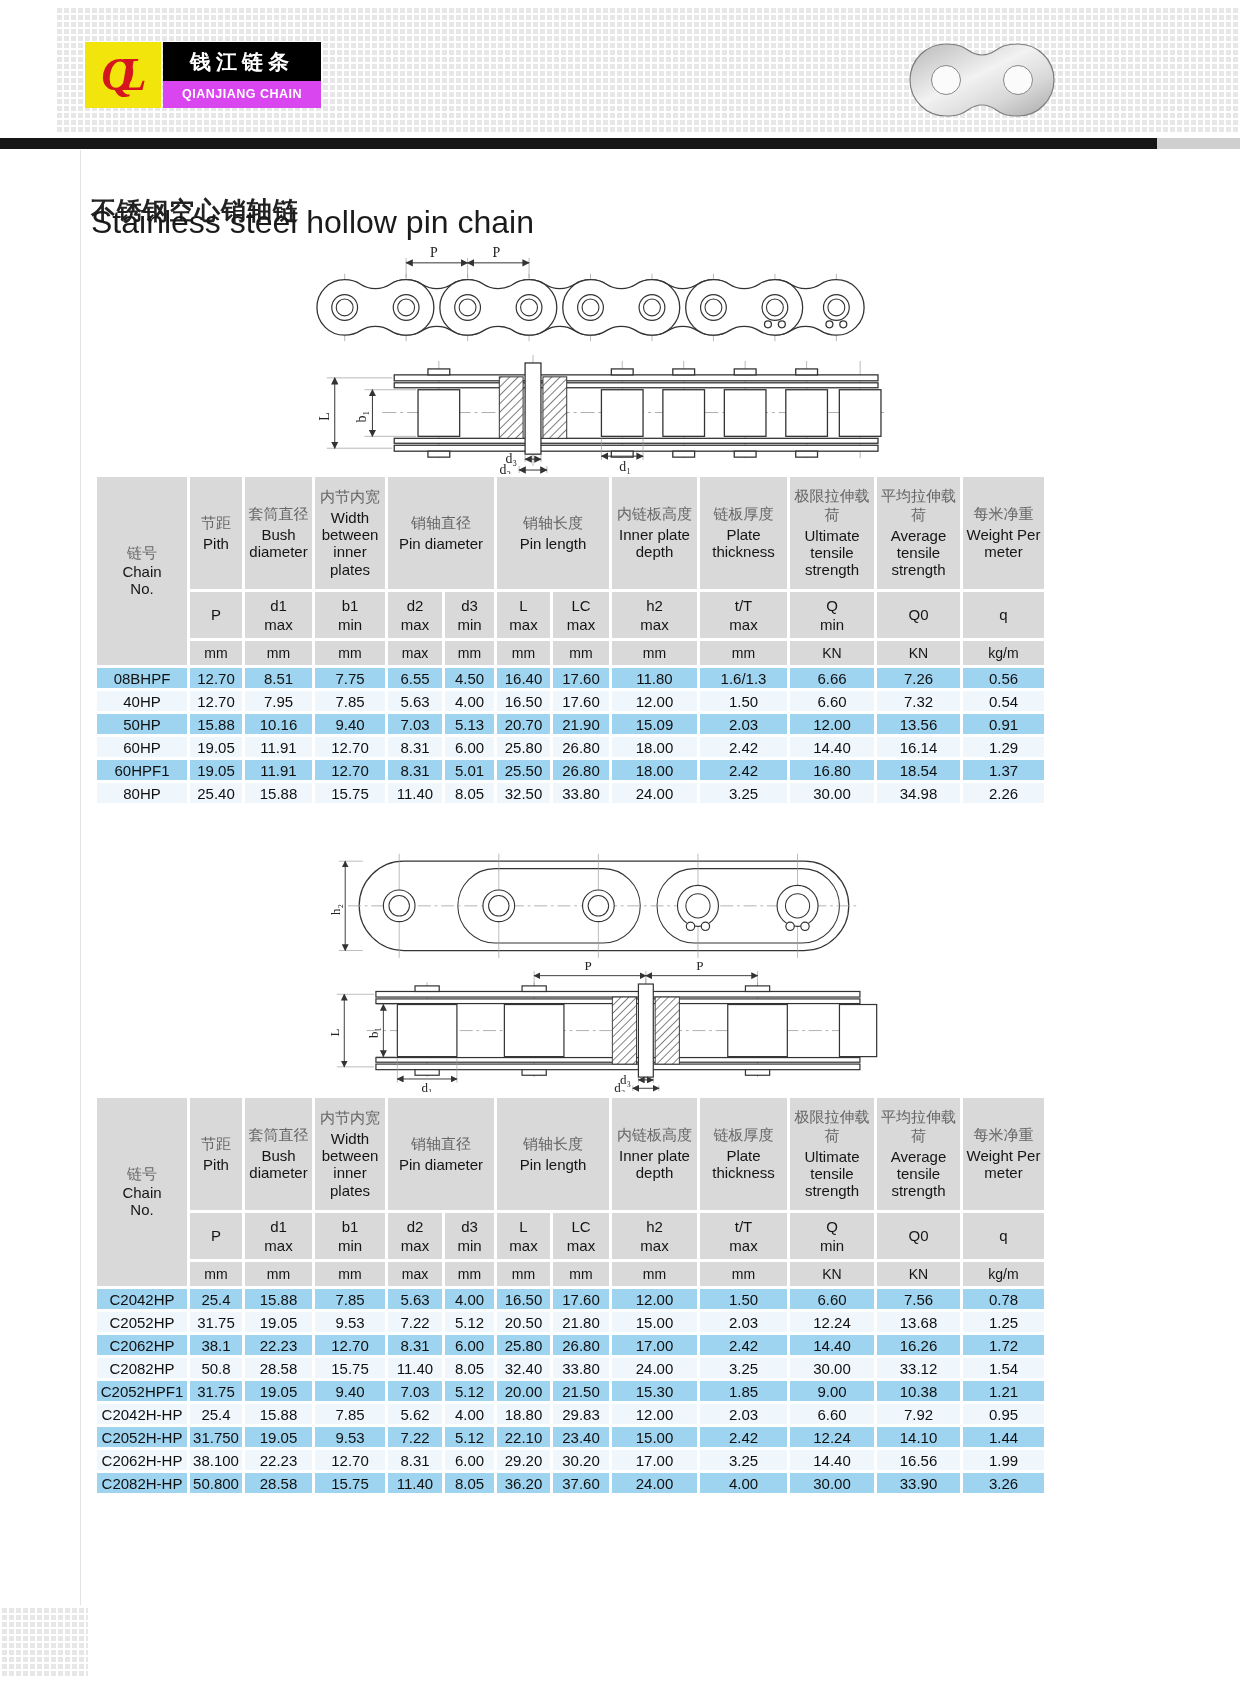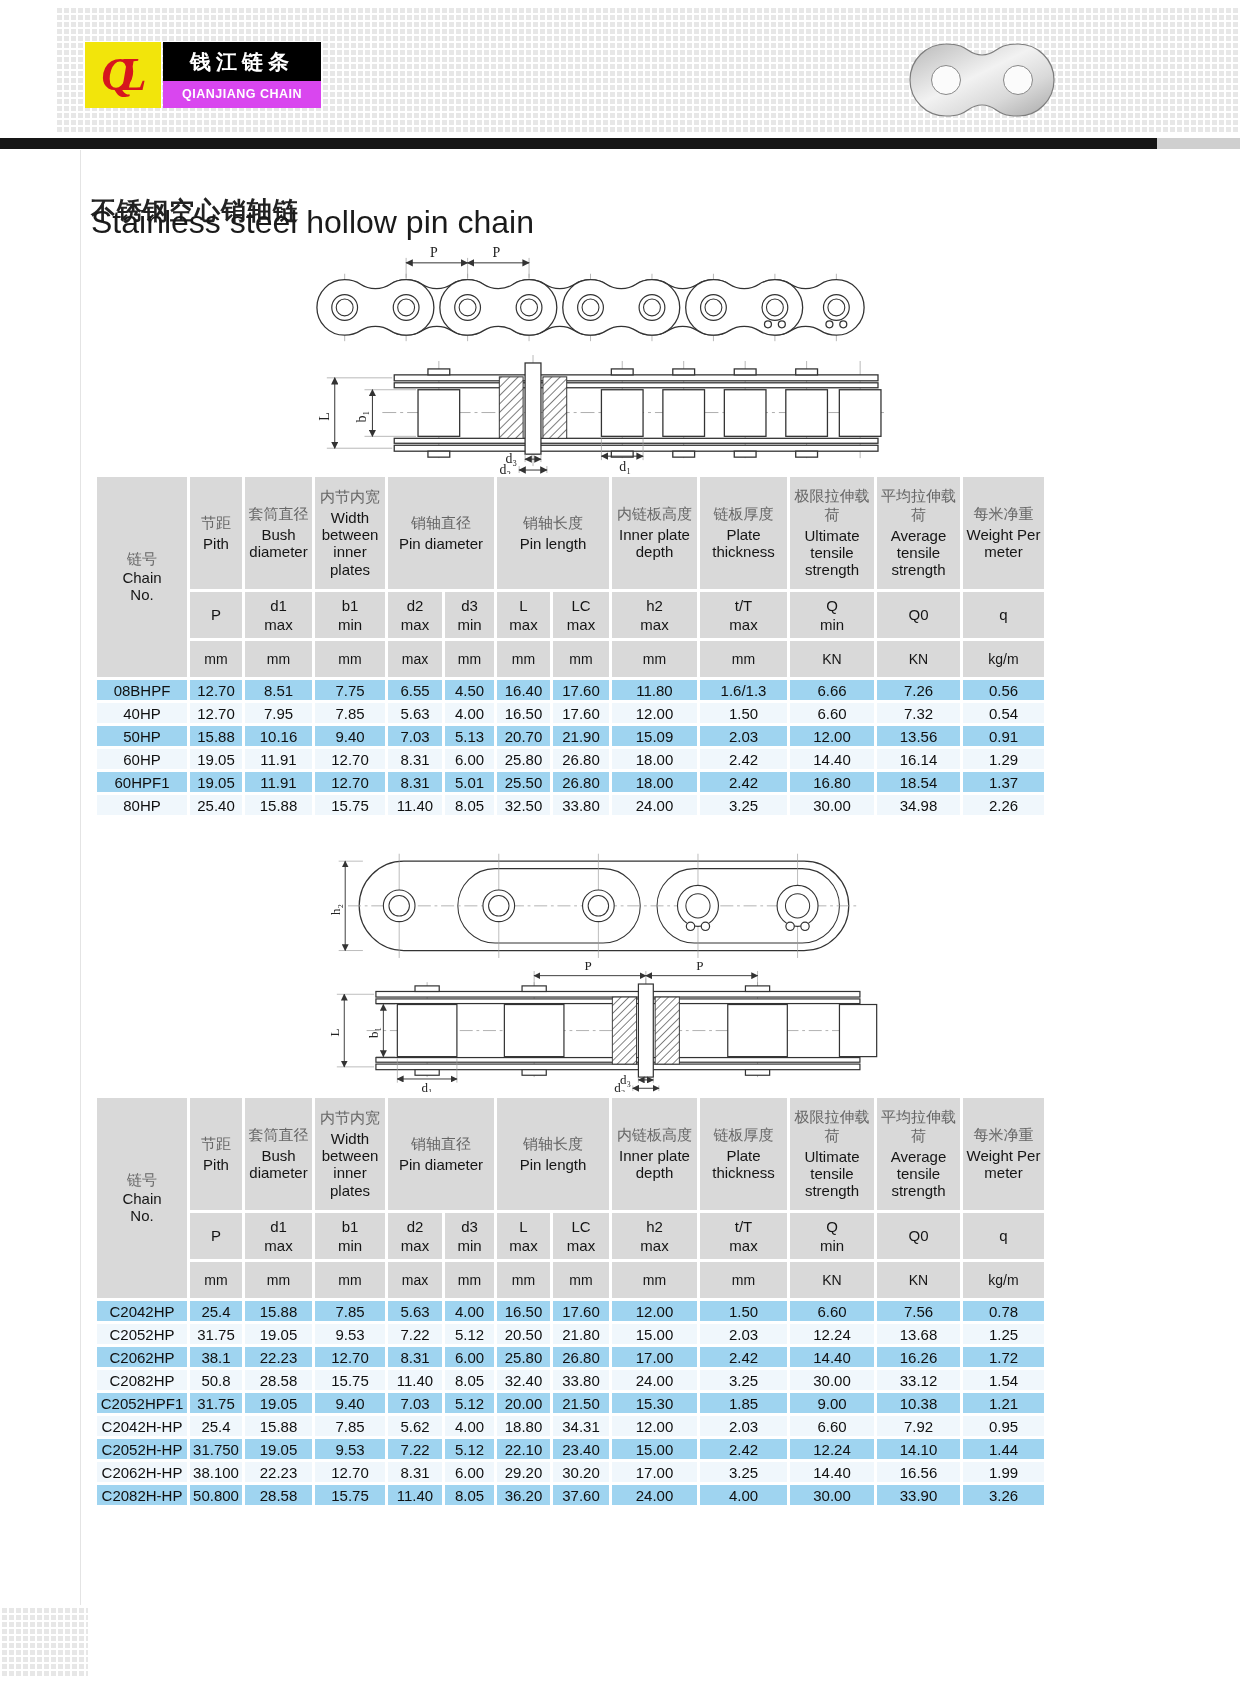--- a/index.html
+++ b/index.html
@@ -44,21 +44,21 @@
   .dim{stroke:#333;stroke-width:1;fill:none;}
 
   
   .cat-table{position:absolute;border-spacing:3px;table-layout:fixed;}
   #table1{left:94px;top:474px;}
   #table2{left:94px;top:1095px;}
   .cat-table th,.cat-table td{text-align:center;padding:0;overflow:hidden;}
   .cat-table thead th{background:#d9d9d9;font-weight:normal;}
   .cat-table tr.gh{height:112px;}
   .cat-table tr.sh{height:46px;}
-  .cat-table tr.uh{height:36px;}
+  .cat-table tr.uh{height:24px;}
   .cat-table tbody tr{height:20px;}
   .corner .zh,.grp .zh{display:block;color:#666;font-size:15px;line-height:1.25;}
   .corner .en,.grp .en{display:block;color:#151515;font-size:15px;line-height:1.15;}
   .grp .en{padding:2px 1px 0 1px;}
   .sym{font-size:15px;color:#151515;line-height:1.3;}
   .unit{font-size:14px;color:#151515;}
   .cat-table tbody td{font-size:15px;color:#101010;}
   .cat-table tbody tr.hl td{background:#9fd4f0;}
   .cat-table tbody tr.alt td{background:#f0f7fc;}
 </style>
@@ -707,21 +707,21 @@
           <td>1.21</td>
         </tr>
         <tr class="alt">
           <td class="no">C2042H-HP</td>
           <td>25.4</td>
           <td>15.88</td>
           <td>7.85</td>
           <td>5.62</td>
           <td>4.00</td>
           <td>18.80</td>
-          <td>34.31</td>
+          <td>29.83</td>
           <td>12.00</td>
           <td>2.03</td>
           <td>6.60</td>
           <td>7.92</td>
           <td>0.95</td>
         </tr>
         <tr class="hl">
           <td class="no">C2052H-HP</td>
           <td>31.750</td>
           <td>19.05</td>

